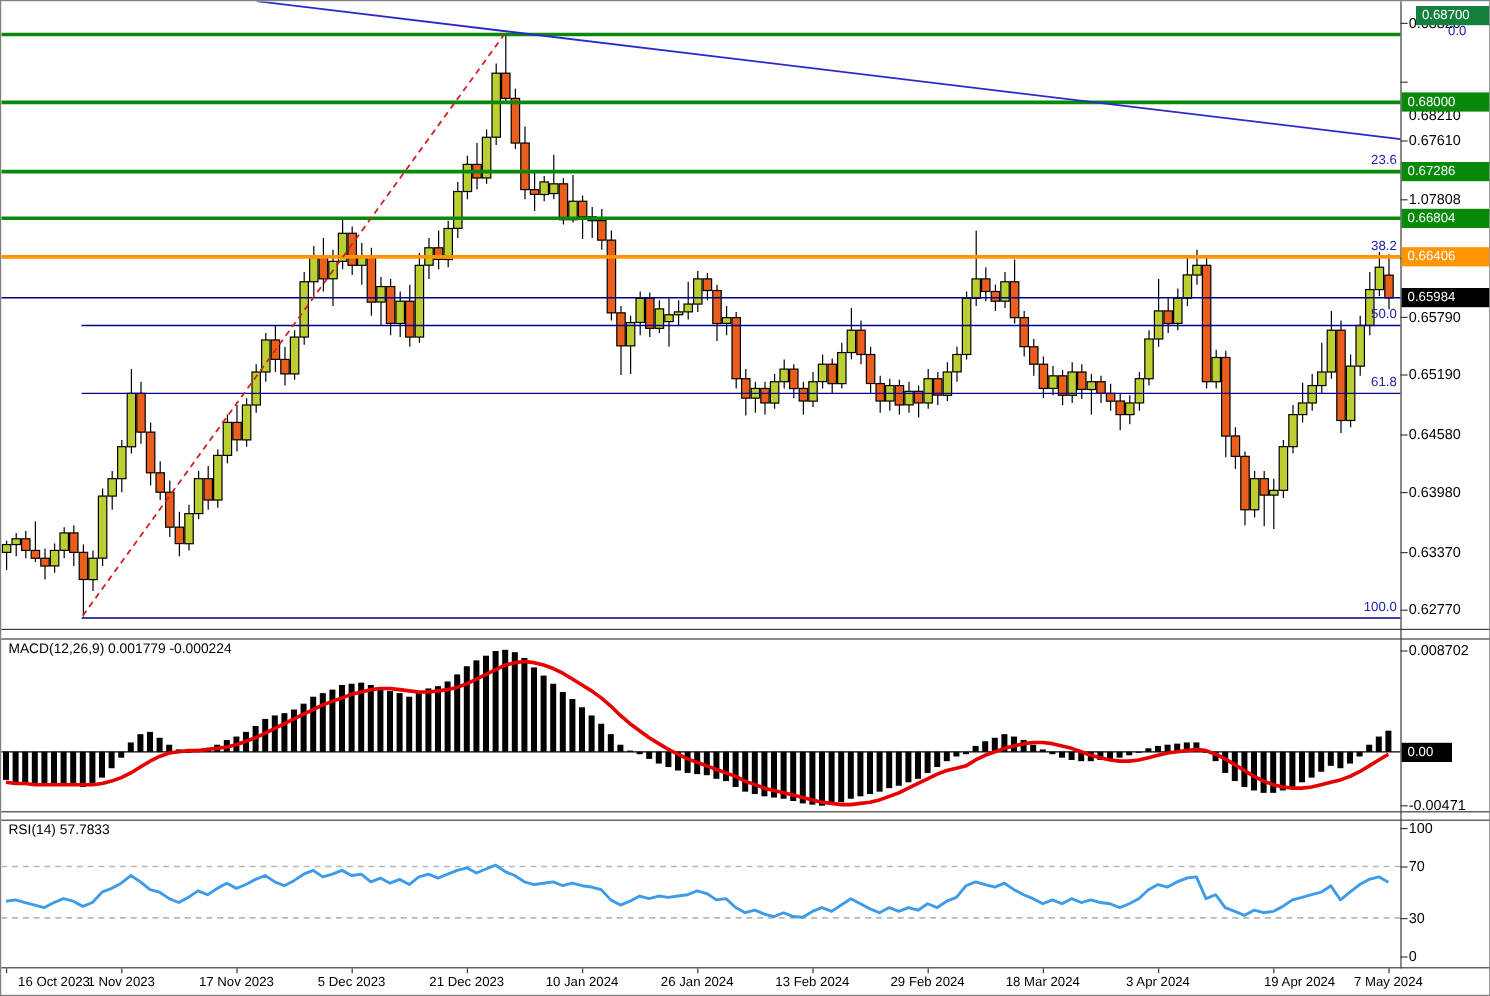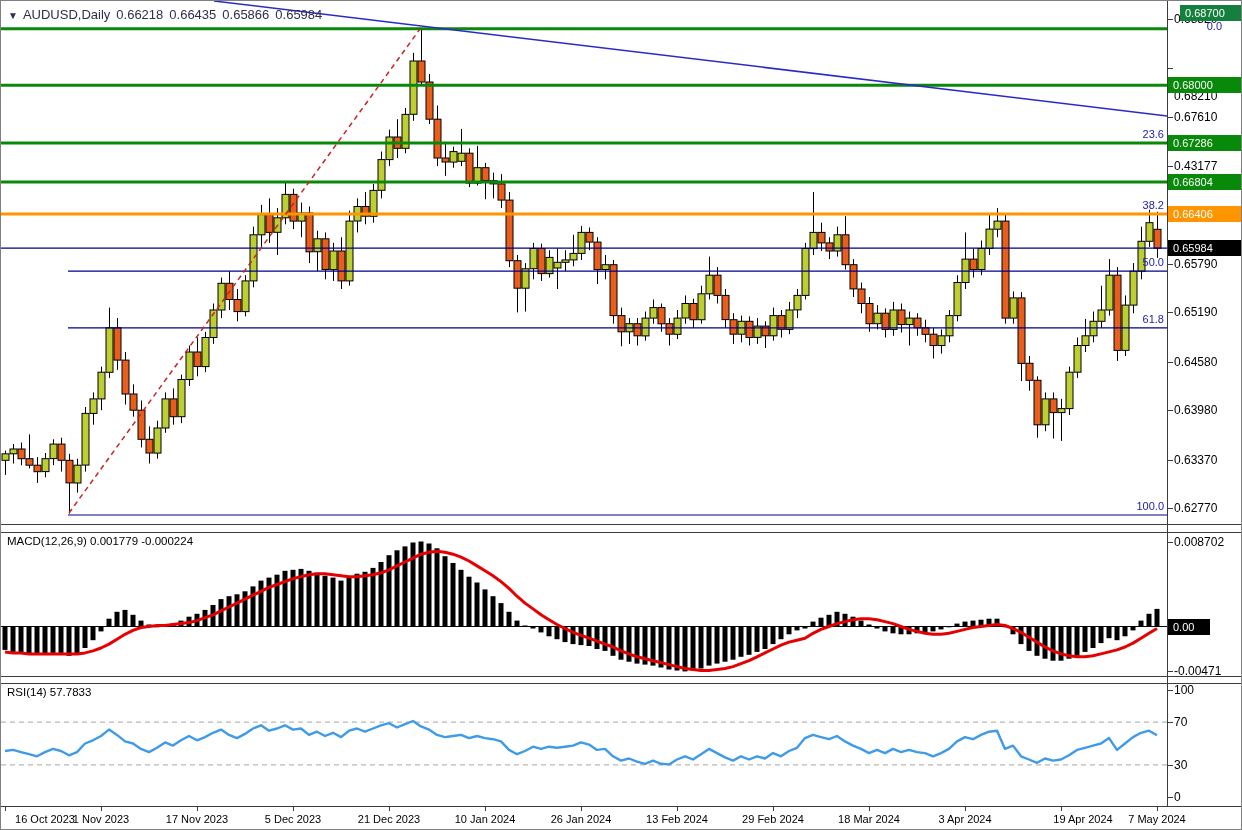--- a/index.html
+++ b/index.html
@@ -486,44 +486,41 @@
         <rect x="1153.5" y="607.9" width="5" height="17.6" fill="#000000"></rect>
         <polyline points="4,650.9 12,651.9 20,651.9 28,652.9 36,652.9 44,652.9 52,652.9 60,652.9 68,652.9 76,652.9 84,651.9 92,649.9 100,647.0 108,643.1 116,638.2 124,633.3 132,629.4 140,626.5 148,625.5 156,624.5 164,624.5 172,623.5 180,622.6 188,621.6 196,619.6 204,616.7 212,613.8 220,609.9 228,606.0 236,602.1 244,598.1 252,594.2 260,590.3 268,586.4 276,583.5 284,580.6 292,577.6 300,575.7 308,573.7 316,572.7 324,572.7 332,573.7 340,574.7 348,575.7 356,575.7 364,574.7 372,573.7 380,571.8 388,568.8 396,564.9 404,561.0 412,557.1 420,553.2 428,551.2 436,550.3 444,551.2 452,553.2 460,556.1 468,560.0 476,564.9 484,569.8 492,574.7 500,580.6 508,587.4 516,595.2 524,602.1 532,607.9 540,613.8 548,618.7 556,623.5 564,627.5 572,631.4 580,634.3 588,637.2 596,640.2 604,643.1 612,646.0 620,649.9 628,652.9 636,655.8 644,657.7 652,659.7 660,661.6 668,663.6 676,665.6 684,667.5 692,668.5 700,669.5 708,669.5 716,668.5 724,667.5 732,665.6 740,662.6 748,659.7 756,655.8 764,651.9 772,648.0 780,644.1 788,641.1 796,639.2 804,637.2 812,632.3 820,628.4 828,625.5 836,622.6 844,620.6 852,618.7 860,617.7 868,617.7 876,618.7 884,620.6 892,622.6 900,625.5 908,628.4 916,630.4 924,632.3 932,633.3 940,633.3 948,632.3 956,630.4 964,628.4 972,626.5 980,625.5 988,624.5 996,623.5 1004,624.5 1012,627.5 1020,631.4 1028,636.2 1036,641.1 1044,646.0 1052,649.9 1060,652.9 1068,654.8 1076,655.8 1084,655.8 1092,654.8 1100,652.9 1108,650.9 1116,648.9 1124,646.0 1132,642.1 1140,637.2 1148,632.3 1156,627.5" fill="none" stroke="#e60000" stroke-width="3" stroke-linejoin="round"></polyline>
       </g>
     <g id="g-rsi">
         <line x1="0" y1="721.1" x2="1166" y2="721.1" stroke="#b8b8b8" stroke-width="1.3" stroke-dasharray="5,4"></line>
         <line x1="0" y1="763.9" x2="1166" y2="763.9" stroke="#b8b8b8" stroke-width="1.3" stroke-dasharray="5,4"></line>
         <polyline points="4,750.0 12,748.9 20,751.1 28,753.2 36,755.3 44,751.1 52,747.9 60,750.0 68,754.3 76,751.1 84,742.5 92,739.3 100,735.0 108,728.6 116,733.9 124,740.4 132,742.5 140,747.9 148,751.1 156,746.8 164,741.4 172,744.6 180,739.3 188,735.0 196,739.3 204,736.1 212,731.8 220,728.6 228,733.9 236,737.1 244,732.9 252,727.5 260,724.3 268,729.7 276,727.5 284,724.3 292,728.6 300,727.5 308,733.9 316,730.7 324,735.0 332,731.8 340,736.1 348,729.7 356,727.5 364,730.7 372,727.5 380,724.3 388,722.2 396,726.5 404,723.2 412,720.0 420,725.4 428,728.6 436,733.9 444,736.1 452,735.0 460,733.9 468,737.1 476,735.0 484,737.1 492,738.2 500,740.4 508,748.9 516,753.2 524,750.0 532,745.7 540,747.9 548,745.7 556,746.8 564,745.7 572,744.6 580,741.4 588,743.6 596,748.9 604,747.9 612,755.3 620,759.6 628,757.5 636,760.7 644,762.8 652,759.6 660,762.8 668,763.4 676,758.5 684,755.3 692,758.5 700,753.2 708,747.9 716,752.1 724,756.4 732,759.6 740,755.3 748,758.5 756,755.3 764,757.5 772,752.1 780,755.3 788,750.0 796,746.8 804,737.1 812,733.9 820,736.1 828,738.2 836,735.0 844,740.4 852,744.6 860,747.9 868,752.1 876,748.9 884,752.1 892,747.9 900,751.1 908,748.9 916,751.1 924,752.1 932,755.3 940,752.1 948,747.9 956,740.4 964,736.1 972,738.2 980,733.9 988,730.7 996,729.7 1004,747.9 1012,744.6 1020,755.3 1028,758.5 1036,761.8 1044,757.5 1052,759.6 1060,758.5 1068,754.3 1076,748.9 1084,746.8 1092,744.6 1100,742.5 1108,737.1 1116,748.9 1124,742.5 1132,736.1 1140,731.8 1148,729.7 1156,734.2" fill="none" stroke="#3e9be9" stroke-width="2.4" stroke-linejoin="round"></polyline>
       </g>
   </svg>
 
-  <div id="header">
-    <span class="tri">▼</span><span>AUDUSD,Daily</span><span>0.66218</span><span>0.66435</span><span>0.65866</span><span>0.65984</span>
-  </div>
 
   <div class="ind-label" style="left:6px;top:534px;">MACD(12,26,9) 0.001779 -0.000224</div>
   <div class="ind-label" style="left:6px;top:685px;">RSI(14) 57.7833</div>
 
   <div class="sep" style="top:523px;"></div>
   <div class="sep" style="top:531px;"></div>
   <div class="sep" style="top:675px;"></div>
   <div class="sep" style="top:682px;"></div>
   <div class="sep" style="top:805px;"></div>
   <div class="vaxis" style="left:1166px;"></div>
 
   <div id="axis-price"></div>
   <div id="axis-time"></div>
 <div class="tick-mark" style="top:18px;"></div>
     <div class="tick-label" style="top:11px;">0.68820</div>
     <div class="tick-mark" style="top:67px;"></div>
     <div class="tick-label" style="top:60px;margin-top:28px;">0.68210</div>
     <div class="tick-mark" style="top:116px;"></div>
     <div class="tick-label" style="top:109px;">0.67610</div>
     <div class="tick-mark" style="top:165px;"></div>
-    <div class="tick-label" style="top:158px;">0.43177</div>
+    <div class="tick-label" style="top:158px;">1.07808</div>
     <div class="tick-mark" style="top:214px;"></div>
     <div class="tick-label" style="top:207px;">0.66400</div>
     <div class="tick-mark" style="top:263px;"></div>
     <div class="tick-label" style="top:256px;">0.65790</div>
     <div class="tick-mark" style="top:311px;"></div>
     <div class="tick-label" style="top:304px;">0.65190</div>
     <div class="tick-mark" style="top:361px;"></div>
     <div class="tick-label" style="top:354px;">0.64580</div>
     <div class="tick-mark" style="top:409px;"></div>
     <div class="tick-label" style="top:402px;">0.63980</div>

